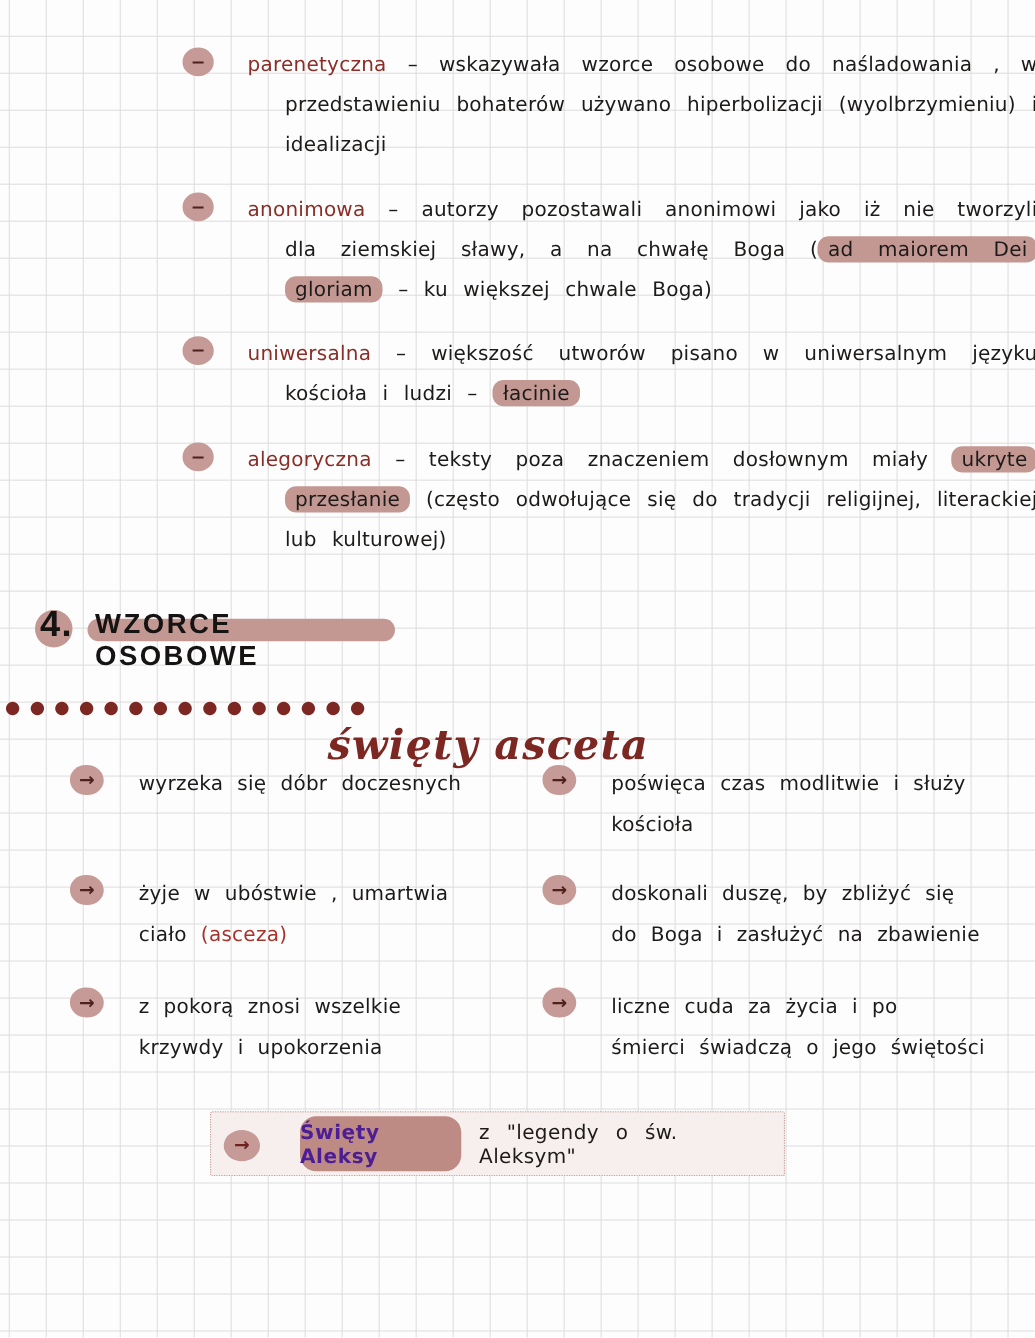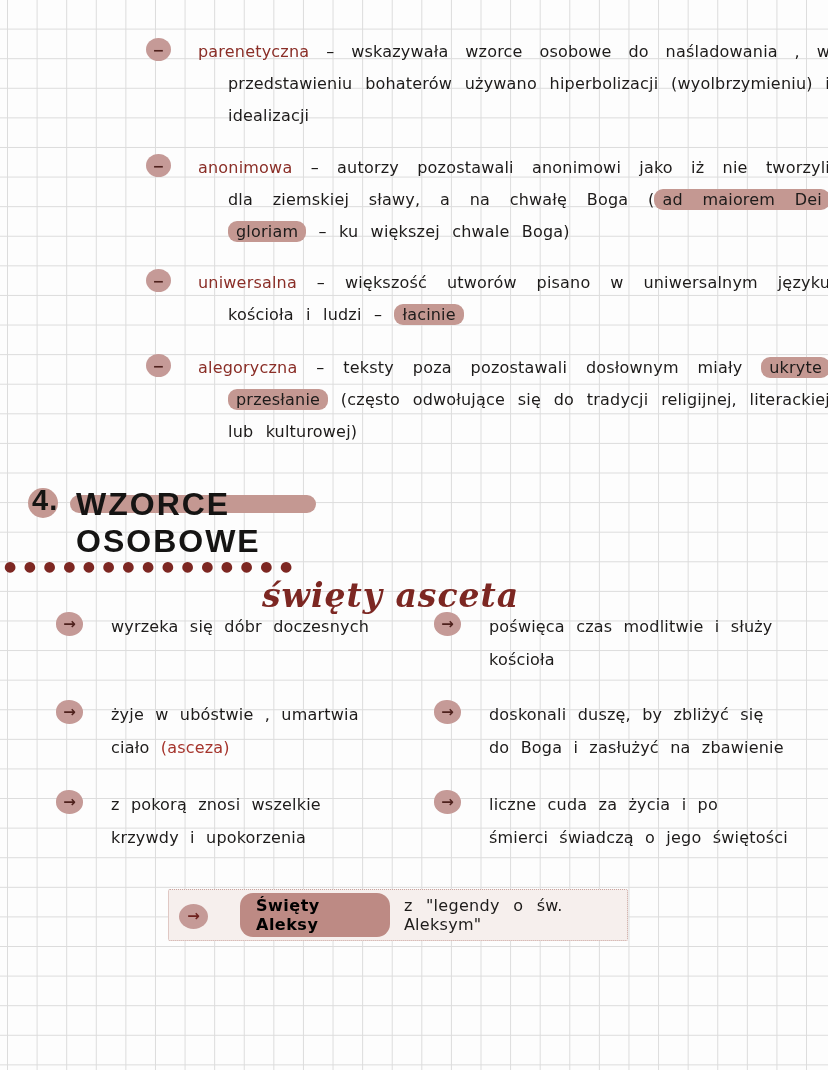--- a/index.html
+++ b/index.html
@@ -28,41 +28,41 @@
   .trait-text .line.j{white-space:normal;text-align:justify;text-align-last:justify;}
   .trait-text .cont{padding-left:30px;}
   .term{color:#8a2e27;}
   .hl{background:#c49892;border-radius:9px;padding:1px 8px;}
   
   .heading{position:absolute;left:26px;top:484px;height:40px;
     font-family:"Liberation Sans",sans-serif;font-weight:700;}
   .hl-blob{position:absolute;left:2px;top:4px;width:30px;height:30px;border-radius:50%;background:#c49892;}
   .hl-pill{position:absolute;left:44px;top:11px;width:246px;height:18px;border-radius:10px;background:#c49892;}
   .h-number{position:absolute;left:6px;top:0;font-size:29px;letter-spacing:1px;color:#151413;}
-  .h-title{position:absolute;left:50px;top:2px;font-size:32px;letter-spacing:2px;color:#151413;}
+  .h-title{position:absolute;left:50px;top:2px;font-size:22px;letter-spacing:2px;color:#151413;}
   
   .subheading{position:absolute;left:0;top:546px;width:700px;height:50px;}
   .dots{position:absolute;left:4px;top:12px;color:#7d2722;font-size:14px;letter-spacing:7.5px;}
   .script{position:absolute;left:262px;top:0;font-family:"DejaVu Serif",serif;
     font-style:italic;font-weight:700;font-size:33px;color:#7c2722;letter-spacing:1px;margin-top:30px;}
   
   .note{position:absolute;display:flex;align-items:flex-start;}
   .note .bullet{width:27px;height:24px;border-radius:48% 52% 50% 50%;font-size:15px;}
   .note-text{margin-left:28px;font-size:16px;line-height:33px;word-spacing:6px;letter-spacing:.2px;}
   .accent{color:#a5342c;}
   
   .example-box{
     position:absolute;left:168px;top:889px;width:460px;height:52px;
     background:#f6efed;border:1px dotted #c9a29c;border-radius:2px;
     display:flex;align-items:center;box-sizing:border-box;padding:0 10px;
     font-size:16px;
   }
   .example-box .bullet{width:29px;height:25px;background:#c59a97;color:#6e211d;font-size:15px;}
-  .name-pill{margin-left:32px;background:#bd8a84;border-radius:13px;padding:3px 16px;
-    color:#000000;font-weight:bold;letter-spacing:.5px;word-spacing:6px;}
+  .name-pill{margin-left:32px;background:#bd8a84;border-radius:13px;padding:3px 0;
+    color:#4c1d95;font-weight:bold;letter-spacing:.5px;word-spacing:6px;}
   .example-rest{margin-left:14px;word-spacing:8px;letter-spacing:.3px;color:#1d1b1a;}
 </style>
 </head>
 <body>
 
 <div class="page">
 
   <div class="trait" style="top:36px">
     <span class="bullet">
         <span>−</span>
@@ -93,21 +93,21 @@
       <div class="line j"><span class="term">uniwersalna</span> <span>– większość utworów pisano w uniwersalnym języku</span></div>
       <div class="line cont"><span>kościoła i ludzi –</span> <span class="hl">łacinie</span></div>
     </div>
   </div>
 
   <div class="trait" style="top:352px">
     <span class="bullet">
         <span>−</span>
       </span>
     <div class="trait-text">
-      <div class="line j"><span class="term">alegoryczna</span> <span>– teksty poza pozostawali dosłownym miały</span> <span class="hl">ukryte</span></div>
+      <div class="line j"><span class="term">alegoryczna</span> <span>– teksty poza znaczeniem dosłownym miały</span> <span class="hl">ukryte</span></div>
       <div class="line j cont"><span class="hl">przesłanie</span> <span>(często odwołujące się do tradycji religijnej, literackiej</span></div>
       <div class="line cont">lub kulturowej)</div>
     </div>
   </div>
 
   <div class="heading">
     <span class="hl-blob"></span>
     <span class="hl-pill"></span>
     <span class="h-number">4.</span>
     <span class="h-title">WZORCE OSOBOWE</span>

